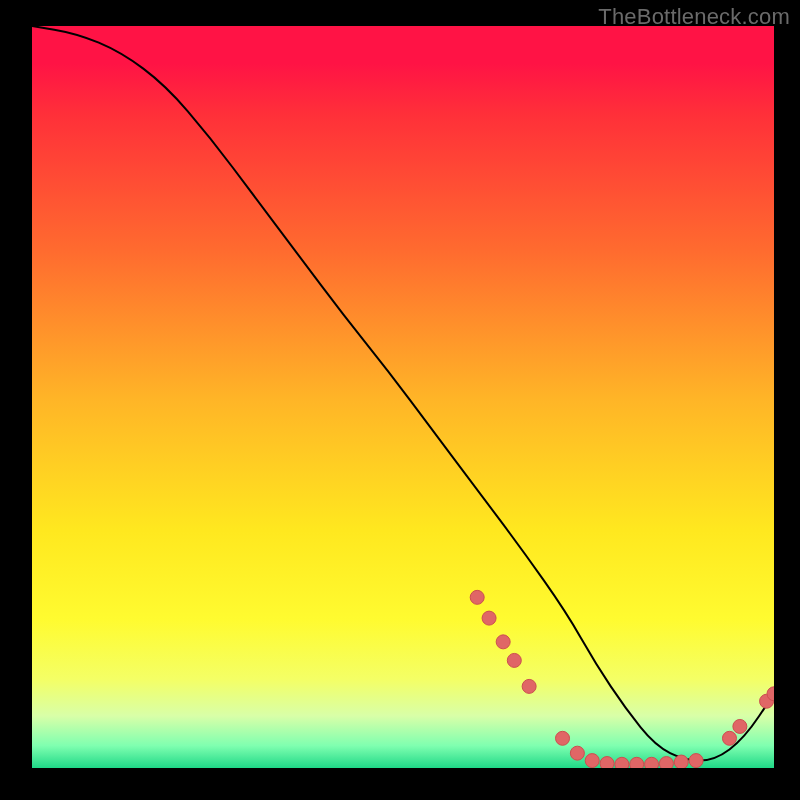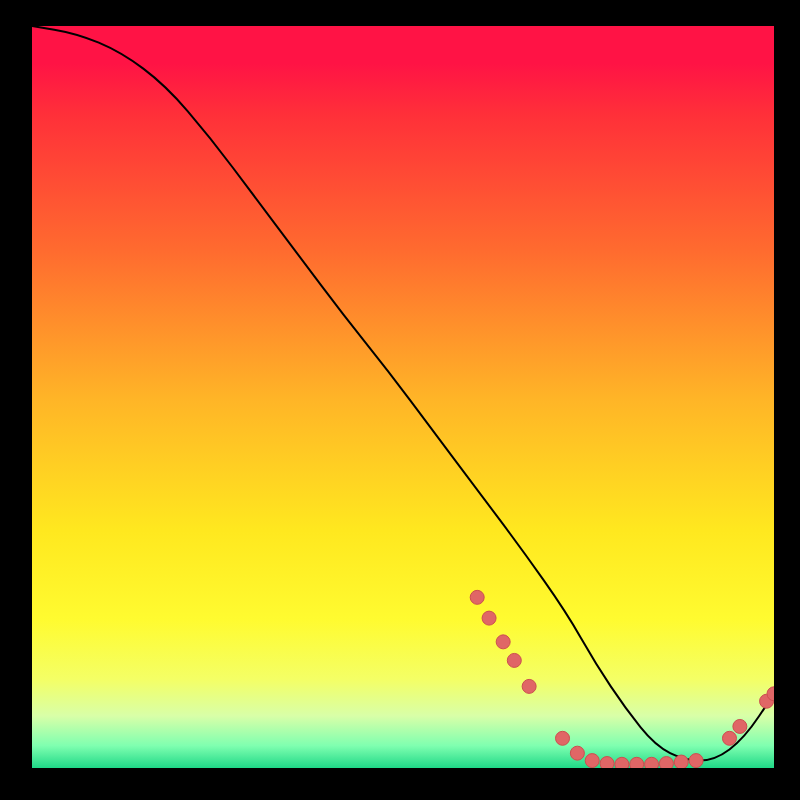--- a/index.html
+++ b/index.html
@@ -58,20 +58,21 @@
     position: absolute;
     inset: 0;
     width: 100%;
     height: 100%;
   }
 </style>
 </head>
 <body>
 
 <div class="frame">
+  <div class="watermark">TheBottleneck.com</div>
 
   <div class="plot-area">
     <div class="gradient-bg"></div>
     <svg class="curve" viewBox="0 0 742 742" preserveAspectRatio="none">
       <g>
 
       <path d="M 0.00 0.00 Q 0.00 0.00 22.26 3.71 Q 44.52 7.42 66.78 16.69 Q 89.04 25.97 111.30 42.67 Q 133.56 59.36 155.82 85.33 Q 178.08 111.30 200.34 140.98 Q 222.60 170.66 244.86 200.34 Q 267.12 230.02 289.38 259.70 Q 311.64 289.38 333.90 317.20 Q 356.16 345.03 378.42 374.71 Q 400.68 404.39 422.94 434.07 Q 445.20 463.75 467.46 493.43 Q 489.72 523.11 511.98 554.64 Q 534.24 586.18 549.08 612.15 Q 563.92 638.12 578.76 660.38 Q 593.60 682.64 608.44 701.19 Q 623.28 719.74 638.12 727.16 Q 652.96 734.58 667.80 734.58 Q 682.64 734.58 697.48 723.45 Q 712.32 712.32 727.16 690.06 T 742.00 667.80" fill="none" stroke="#000000" stroke-width="2" stroke-linecap="round"></path>
         </g>
       <g>
 

